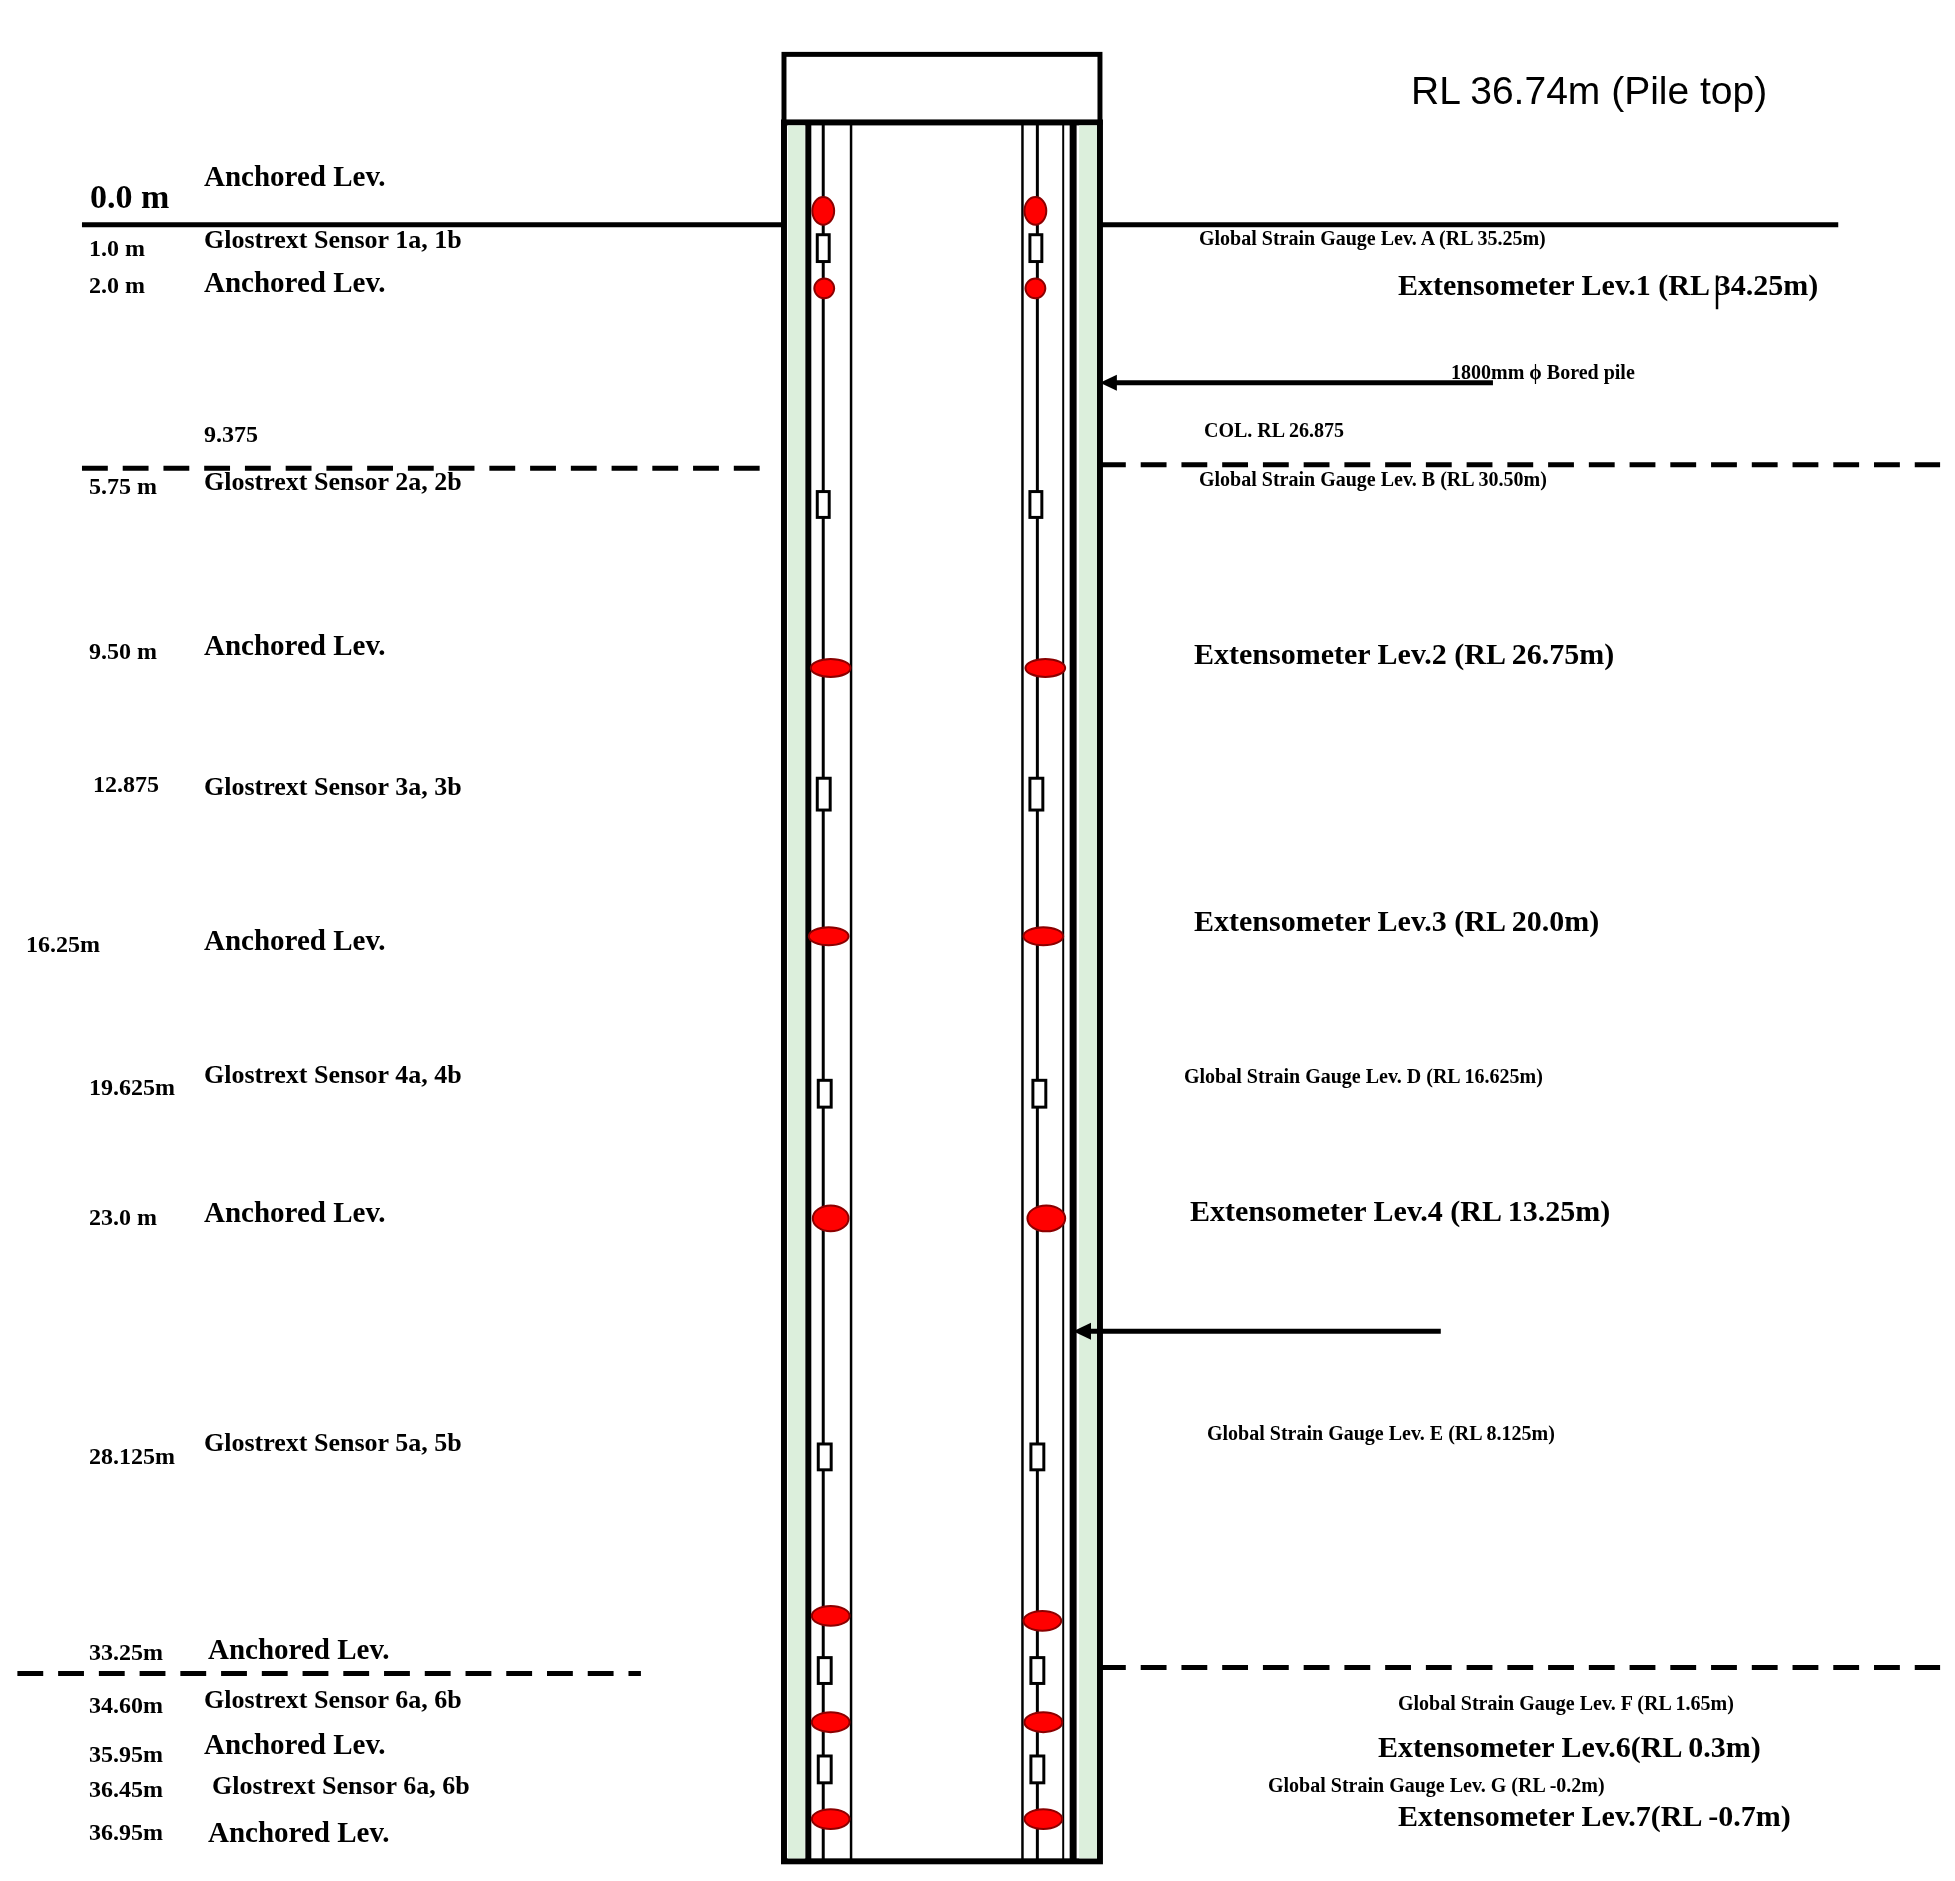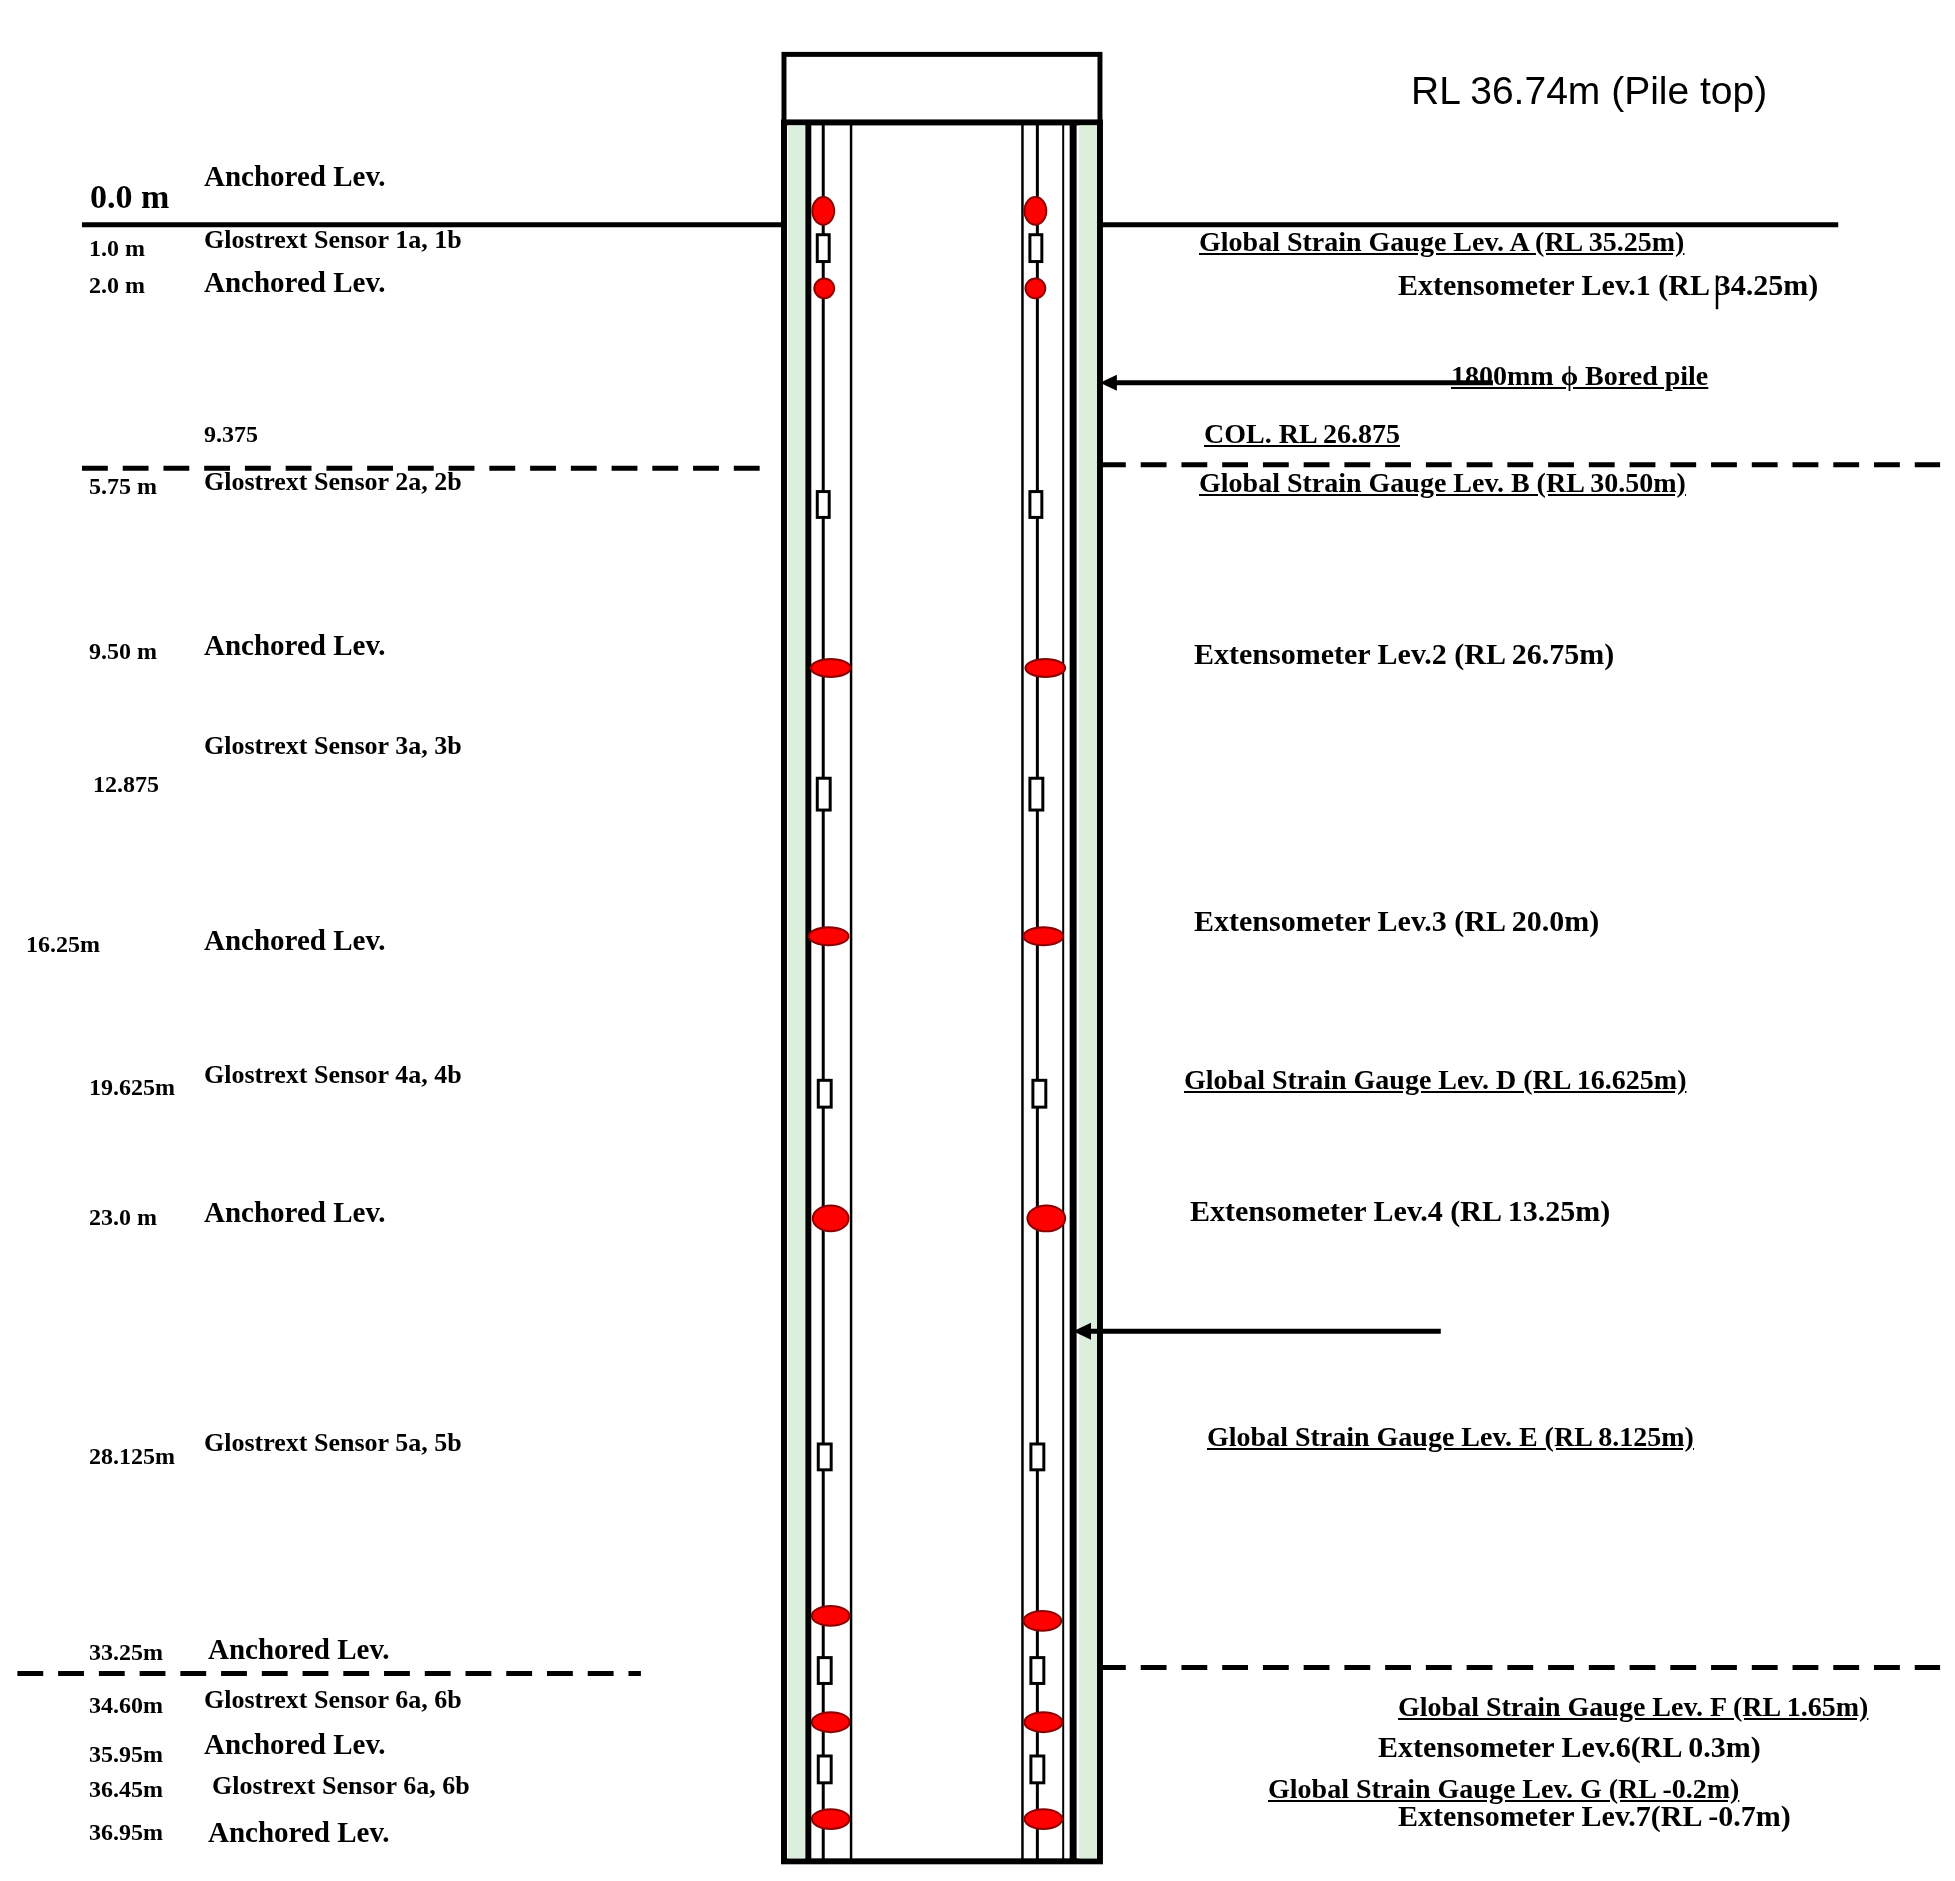--- a/index.html
+++ b/index.html
@@ -5,21 +5,21 @@
   html, body { margin:0; padding:0; background:#ffffff; }
   body { width:1955px; height:1881px; position:relative; overflow:hidden;
          font-family:"Liberation Serif","DejaVu Serif",serif; color:#000; }
   #canvas { position:absolute; left:0; top:0; width:1955px; height:1881px;margin-top:32px; }
   .lbl { position:absolute; white-space:nowrap; line-height:1; }
   .serif-b { font-family:"Liberation Serif","DejaVu Serif",serif; font-weight:bold; }
   .sans { font-family:"Liberation Sans","DejaVu Sans",sans-serif; font-weight:normal; }
   .s-depth { font-size:24px; }
   .s-anch { font-size:29px; }
   .s-glos { font-size:26px; }
-  .s-right { font-size:28px;text-decoration:underline; }
+  .s-right { font-size:20px; }
   .s-ext { font-size:30px; }
   .s-top { font-size:39px; }
   .s-toe { font-size:36px; }
 </style>
 </head>
 <body>
 
 <div id="canvas">
 
   <svg width="1955" height="1881" viewBox="0 0 3935 3786" style="position:absolute;left:0;top:0">
@@ -117,21 +117,21 @@
 
   <div class="lbl serif-b s-depth" style="left:204px;top:390px;">9.375</div>
 
   <div class="lbl serif-b s-depth" style="left:89px;top:442px;">5.75 m</div>
   <div class="lbl serif-b s-glos" style="left:204px;top:437px;">Glostrext Sensor 2a, 2b</div>
 
   <div class="lbl serif-b s-depth" style="left:89px;top:607px;">9.50 m</div>
   <div class="lbl serif-b s-anch" style="left:204px;top:599px;">Anchored Lev.</div>
 
   <div class="lbl serif-b s-depth" style="left:93px;top:740px;">12.875</div>
-  <div class="lbl serif-b s-glos" style="left:204px;top:701px;text-align:right;">Glostrext Sensor 3a, 3b</div>
+  <div class="lbl serif-b s-glos" style="left:204px;top:742px;text-align:right;">Glostrext Sensor 3a, 3b</div>
 
   <div class="lbl serif-b s-depth" style="left:26px;top:900px;">16.25m</div>
   <div class="lbl serif-b s-anch" style="left:204px;top:894px;">Anchored Lev.</div>
 
   <div class="lbl serif-b s-depth" style="left:89px;top:1043px;">19.625m</div>
   <div class="lbl serif-b s-glos" style="left:204px;top:1030px;">Glostrext Sensor 4a, 4b</div>
 
   <div class="lbl serif-b s-depth" style="left:89px;top:1173px;">23.0 m</div>
   <div class="lbl serif-b s-anch" style="left:204px;top:1166px;">Anchored Lev.</div>
 

